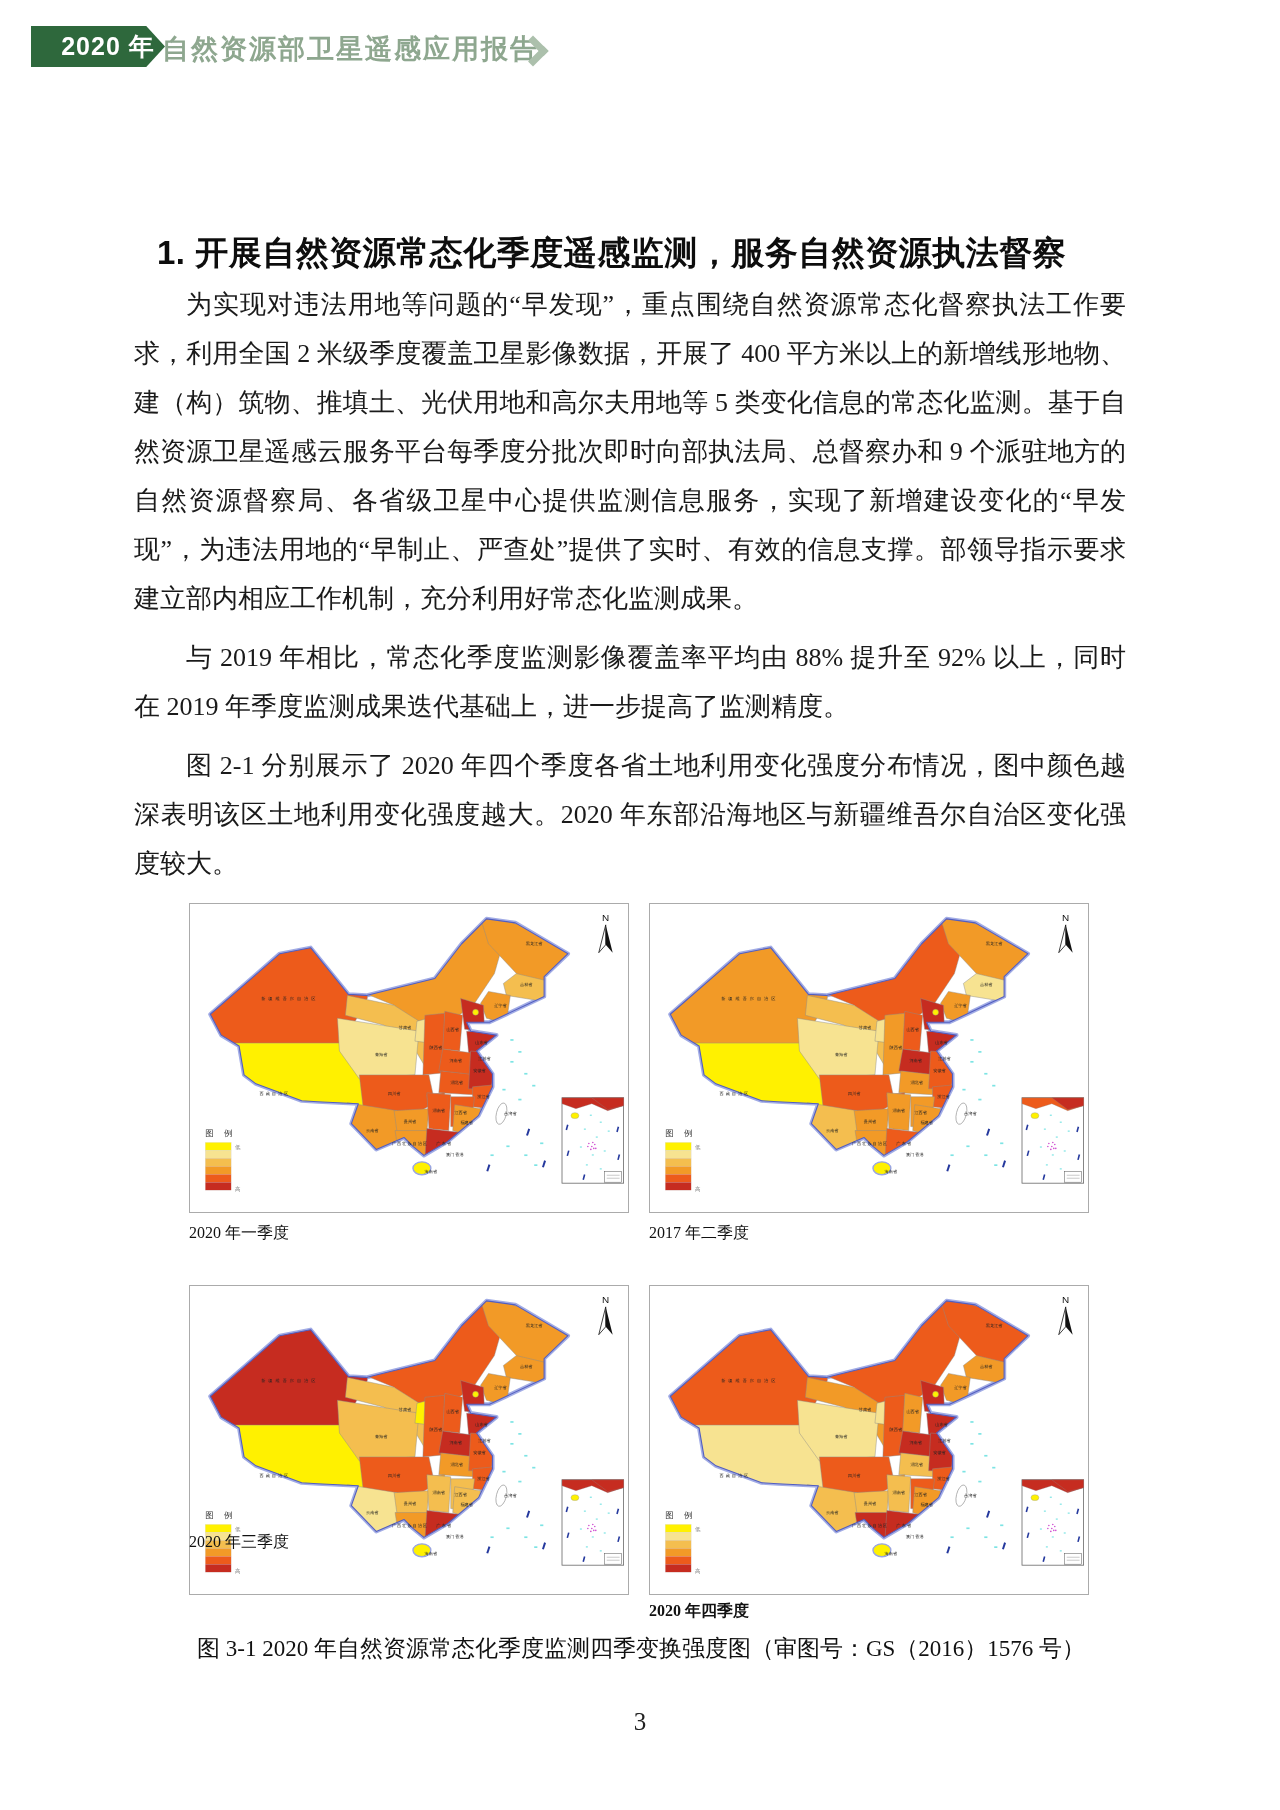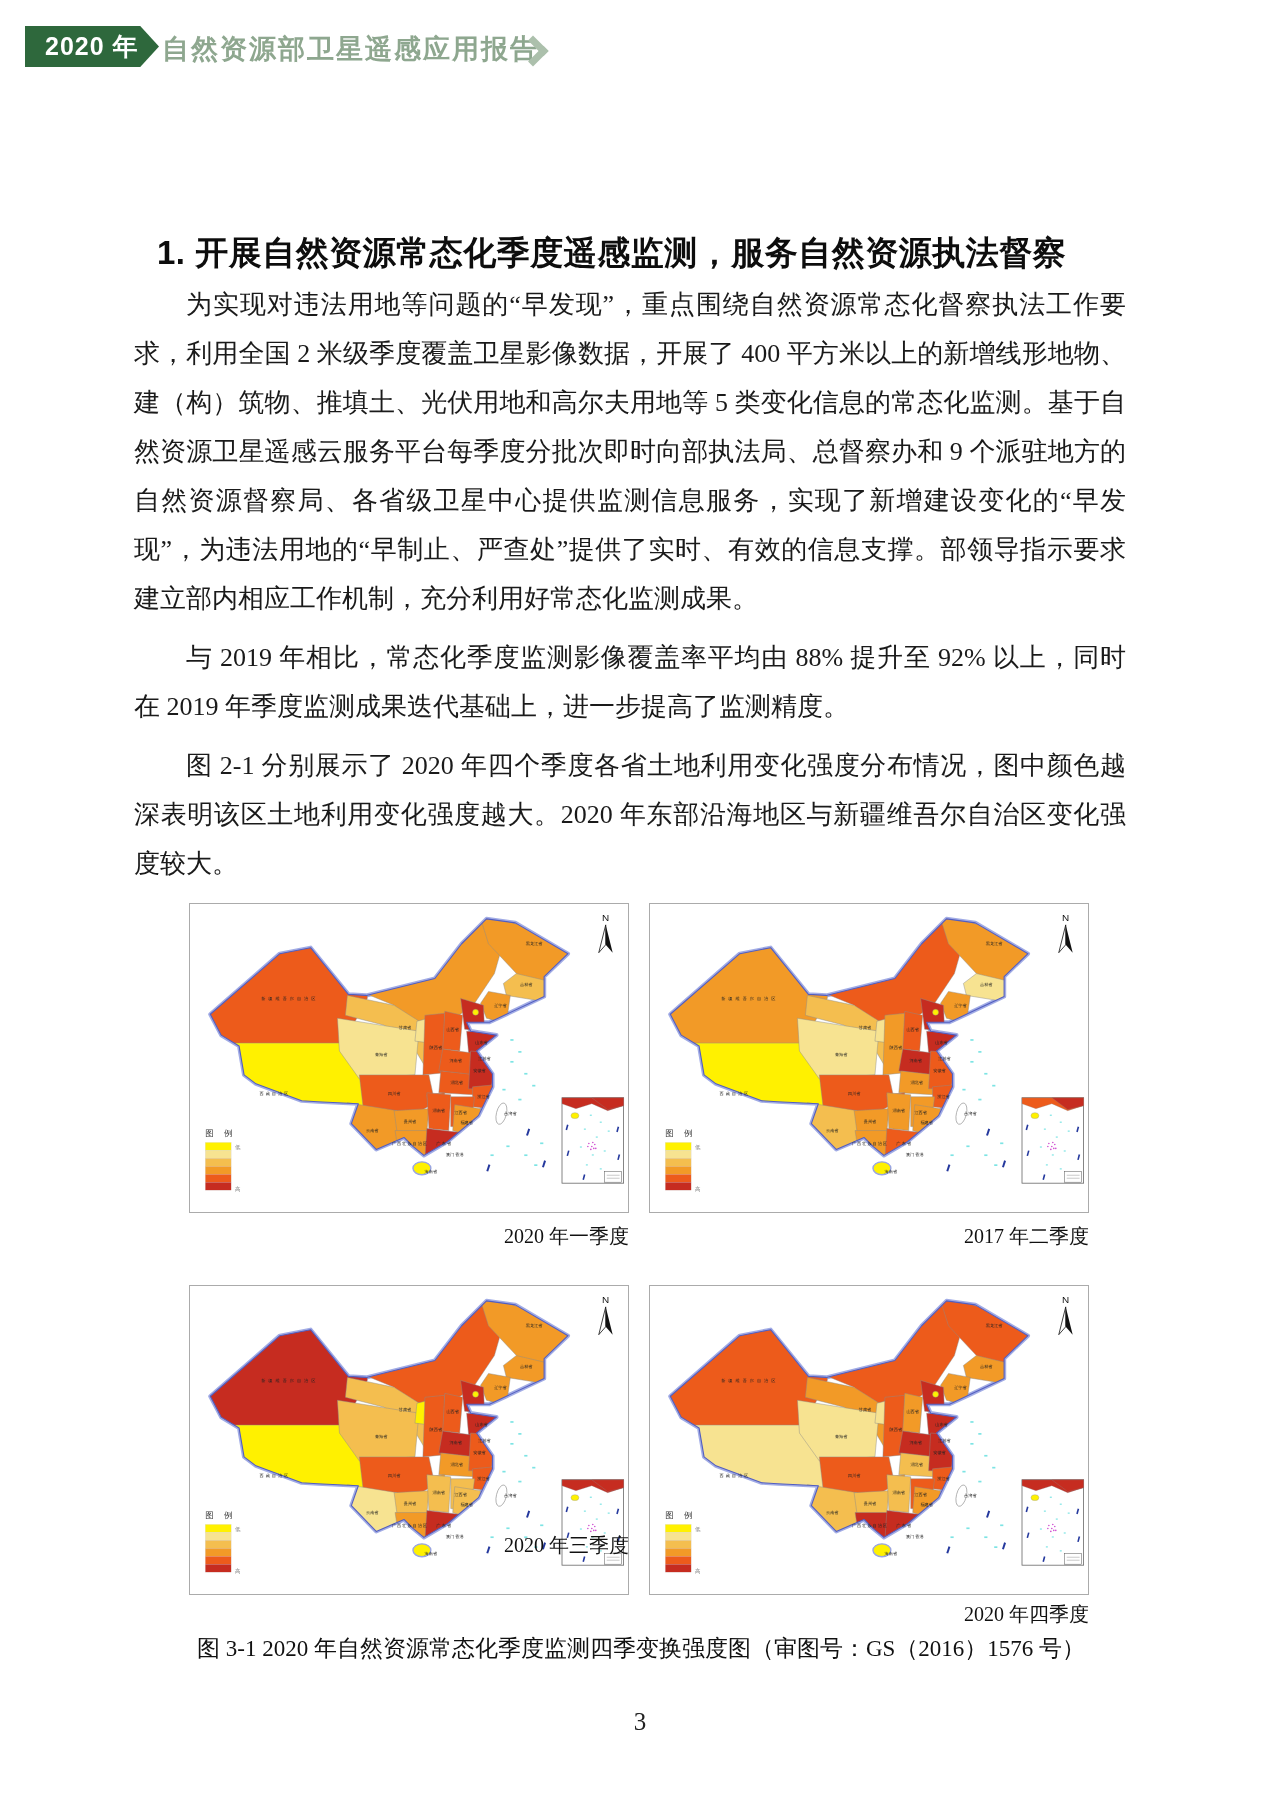--- a/index.html
+++ b/index.html
@@ -1,21 +1,21 @@
 <!DOCTYPE html>
 <html><head>
 <meta charset="utf-8">
 <style>
   html,body{margin:0;padding:0;background:#ffffff;}
   .page{position:relative;width:1280px;height:1810px;background:#ffffff;overflow:hidden;
         font-family:"Liberation Serif","DejaVu Serif",serif;color:#1a1a1a;}
 
   
-  .year-badge{position:absolute;left:25px;top:26px;width:134px;height:41px;
-    background:#2e683c;color:#ffffff;text-align:left;padding-left:20px;box-sizing:border-box;
+  .year-badge{position:absolute;left:31px;top:26px;width:134px;height:41px;
+    background:#2e683c;color:#ffffff;text-align:center;padding-left:20px;box-sizing:border-box;
     font-family:"Liberation Sans","DejaVu Sans",sans-serif;font-weight:bold;font-size:25px;line-height:41px;
     clip-path:polygon(0 0,86% 0,100% 50%,86% 100%,0 100%);letter-spacing:1px;}
   .report-title{position:absolute;left:162px;top:31px;
     font-family:"Liberation Sans","DejaVu Sans",sans-serif;font-weight:bold;font-size:27px;
     color:#8ea78f;letter-spacing:2px;}
   .chev{position:absolute;left:522px;top:40px;width:15px;height:15px;
     border-top:7px solid #acc0ac;border-right:7px solid #acc0ac;transform:rotate(45deg);}
 
   
   .section-heading{position:absolute;left:145px;top:218px;width:1000px;margin:12px;
@@ -23,22 +23,22 @@
     font-size:33px;line-height:46px;color:#0d0d0d;letter-spacing:0.5px;}
 
   
   .body-text{position:absolute;left:134px;top:280px;width:992px;
     font-size:26px;line-height:49px;text-align:justify;}
   .body-text p{margin:0 0 10px 0;text-indent:2em;}
 
   
   .map-panel{position:absolute;width:440px;}
   .map-box{width:438px;height:308px;border:1px solid #ababab;background:#ffffff;}
-  .map-caption{position:absolute;width:440px;text-align:right;
-    font-size:20px;color:#111;}
+  .map-caption{position:absolute;width:440px;text-align:left;
+    font-size:16px;color:#111;}
   .fig-caption{position:absolute;left:145px;top:1633px;width:992px;text-align:center;
     font-size:23px;color:#111;}
   .page-number{position:absolute;left:0;top:1708px;width:1280px;text-align:center;
     font-size:25px;color:#222;}
 </style>
 </head>
 <body>
 
 <div class="page">
 
@@ -558,21 +558,21 @@
             <circle cx="406" cy="246" r="0.8" fill="#cf4fd0"></circle>
             <circle cx="400" cy="244" r="0.8" fill="#cf4fd0"></circle>
             <circle cx="405" cy="240" r="0.8" fill="#cf4fd0"></circle>
             <circle cx="408" cy="246" r="0.8" fill="#cf4fd0"></circle>
             <rect x="417" y="269" width="17" height="11" fill="#ffffff" stroke="#555" stroke-width="0.5"></rect>
             <line x1="419" y1="273" x2="432" y2="273" stroke="#777" stroke-width="0.4"></line>
             <line x1="419" y1="276" x2="432" y2="276" stroke="#777" stroke-width="0.4"></line>
           </svg></div>
     </div>
     <div class="map-caption" style="left:189px;top:1532px;">2020 年三季度</div>
-    <div class="map-caption" style="left:649px;top:1601px;">2020 年四季度</div>
+    <div class="map-caption" style="left:649px;top:1601px;font-weight:bold;">2020 年四季度</div>
 
     <div class="fig-caption">图 3-1 2020 年自然资源常态化季度监测四季变换强度图（审图号：GS（2016）1576 号）</div>
   </section>
 
   <footer>
     <div class="page-number">3</div>
   </footer>
 </div>
 
 </body></html>

